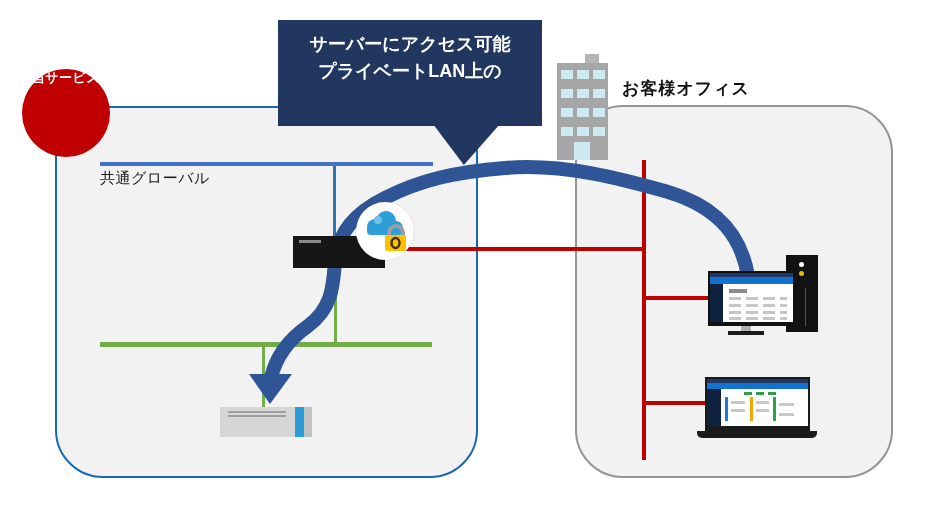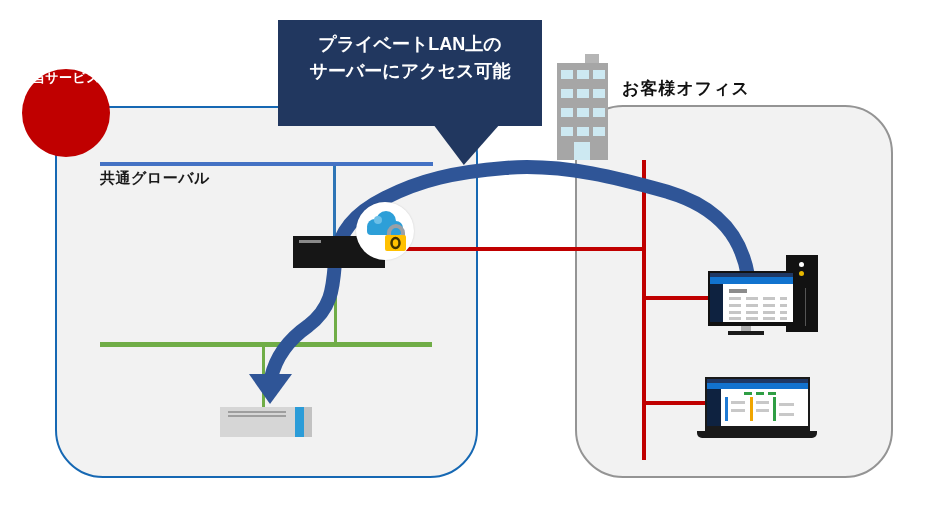--- a/index.html
+++ b/index.html
@@ -17,21 +17,21 @@
   #global-drop   { left:333px; top:166px; width:3px;  height:71px; background:#2e75b6; }
   #private-line  { left:100px; top:342px; width:332px; height:5px; background:#70ad47; }
   #router-drop   { left:334px; top:268px; width:3px;  height:76px; background:#70ad47; }
   #server-drop   { left:262px; top:347px; width:3px;  height:61px; background:#70ad47; }
   #red-trunk     { left:642px; top:160px; width:4px;  height:300px; background:#c00000; }
   #red-wan       { left:404px; top:247px; width:240px; height:4px; background:#c00000; }
   #red-pc        { left:644px; top:296px; width:64px; height:4px; background:#c00000; }
   #red-laptop    { left:644px; top:401px; width:62px; height:4px; background:#c00000; }
 
   
-  .net-label { position:absolute; font-weight:bold; color:#1a1a1a; font-size:15px; letter-spacing:0.5px; }
+  .net-label { position:absolute; font-weight:normal; color:#1a1a1a; font-size:15px; letter-spacing:0.5px; }
   #label-global  { left:100px; top:169px; }
   #label-private { left:100px; top:350px; }
   #label-customer-office { position:absolute; left:622px; top:77px; font-weight:bold; color:#111; font-size:17px; letter-spacing:1px; }
 
   
   #building { position:absolute; left:557px; top:63px; width:51px; height:97px; background:#a6a6a6; }
   #building .roof { position:absolute; left:28px; top:-9px; width:14px; height:9px; background:#b5b5b5; }
   #building .win { position:absolute; width:12px; height:9px; background:#cde9f2; }
   #building .door { position:absolute; left:17px; top:79px; width:16px; height:18px; background:#cde9f2; }
 
@@ -205,22 +205,22 @@
       </g>
       <g>
         <path d="M33 35 v-4 a7 7 0 0 1 14 0 v4" fill="none" stroke="#9aa0a6" stroke-width="4"></path>
         <rect x="29" y="33" width="21" height="16" rx="2" fill="#ffc000"></rect>
         <ellipse cx="39.5" cy="41" rx="4" ry="5" fill="none" stroke="#3f3200" stroke-width="2.5"></ellipse>
       </g>
     </svg>
   </div>
 
   <div id="callout">
+    <div>サーバーにアクセス可能</div>
     <div>プライベートLAN上の</div>
-    <div>サーバーにアクセス可能</div>
   </div>
   <div id="callout-tail"></div>
 
   <div id="service-badge">
     <span>当サービス</span>
   </div>
 
 </div>
 
 </body></html>

